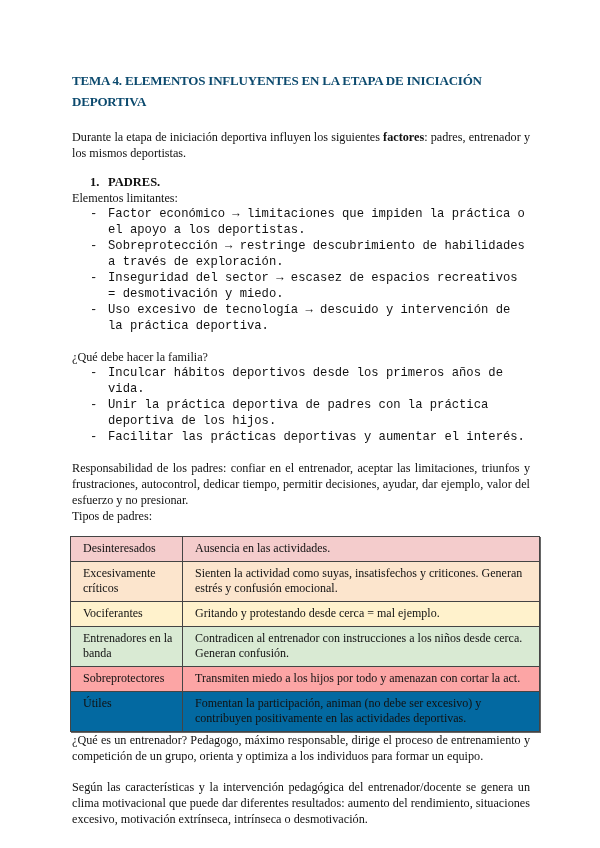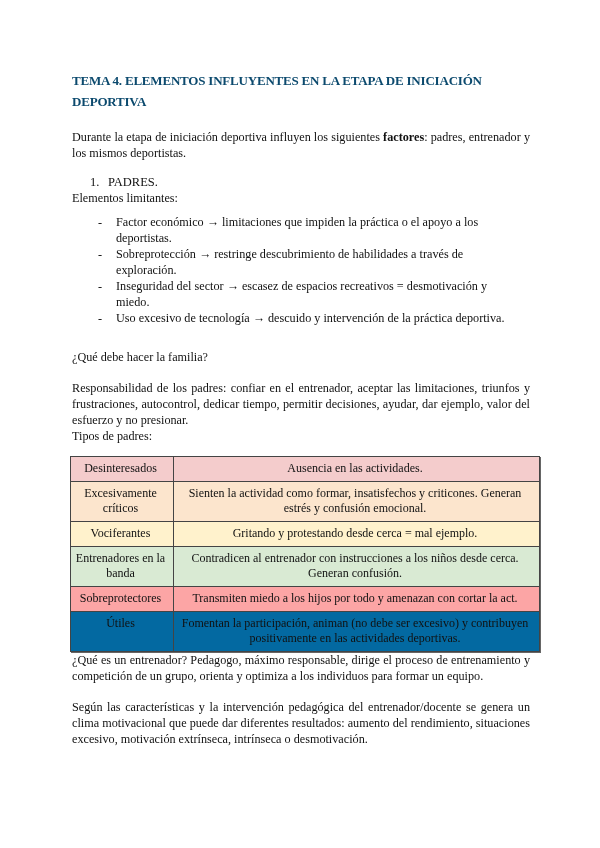--- a/index.html
+++ b/index.html
@@ -2,29 +2,29 @@
 <html><head>
 <meta charset="utf-8">
 <style>
   html, body { margin: 0; padding: 0; background: #ffffff; }
   body { width: 600px; height: 848px; position: relative; overflow: hidden;
          font-family: "Liberation Serif", "DejaVu Serif", serif; color: #111; font-size: 12.2px; }
   .page { position: absolute; left: 72px; top: 70px; width: 458px; }
   .title { color: #0c4a6e; font-weight: bold; font-size: 13px; line-height: 21px; margin: 0; letter-spacing: -0.2px; }
   p { margin: 0; line-height: 16px; text-align: justify; }
   .intro { margin-top: 17px; }
-  .h { font-weight: normal; font-size: 12.5px; margin: 13px 0 0 18px; line-height: 16px; }
+  .h { font-weight: bold; font-size: 12.5px; margin: 13px 0 0 18px; line-height: 16px; }
   .h .num { display: inline-block; width: 18px; }
-  ul { list-style: none; margin: 8px; padding: 0; }
+  ul { list-style: none; margin: 0; padding: 0; font-family: Liberation Mono, monospace; }
   ul li { position: relative; padding-left: 36px; line-height: 16px; }
   ul li::before { content: "-"; position: absolute; left: 18px; }
   .gap { height: 15px; }
   table { border-collapse: collapse; width: 470px; margin-left: -2px; margin-top: 12px;
           border: 1.5px solid #333; box-shadow: 1px 1px 0 #666; }
-  td { border: 1px solid #444; padding: 4px 6px 5px 3px; vertical-align: top; line-height: 15px; font-size: 12px; text-align: center; }
+  td { border: 1px solid #444; padding: 4px 6px 5px 12px; vertical-align: top; line-height: 15px; font-size: 12px; }
   td.k { width: 93px; }
   .r0 { background: #f4cccc; }
   .r1 { background: #fce5cd; }
   .r2 { background: #fff2cc; }
   .r3 { background: #d9ead3; }
   .r4 { background: #fca5a5; }
   .r5 { background: #0369a1; }
   .h2 { margin-top: 8px; }
 </style>
 </head>
@@ -38,33 +38,38 @@
   <div class="h"><span class="num">1.</span><span>PADRES.</span></div>
   <p>Elementos limitantes:</p>
   <ul>
     <li>Factor económico → limitaciones que impiden la práctica o el apoyo a los deportistas.</li>
     <li>Sobreprotección → restringe descubrimiento de habilidades a través de exploración.</li>
     <li>Inseguridad del sector → escasez de espacios recreativos = desmotivación y miedo.</li>
     <li>Uso excesivo de tecnología → descuido y intervención de la práctica deportiva.</li>
   </ul>
   <div class="gap"></div>
   <p>¿Qué debe hacer la familia?</p>
+  <ul>
+    <li>Inculcar hábitos deportivos desde los primeros años de vida.</li>
+    <li>Unir la práctica deportiva de padres con la práctica deportiva de los hijos.</li>
+    <li>Facilitar las prácticas deportivas y aumentar el interés.</li>
+  </ul>
   <div class="gap"></div>
   <p>Responsabilidad de los padres: confiar en el entrenador, aceptar las limitaciones, triunfos y frustraciones, autocontrol, dedicar tiempo, permitir decisiones, ayudar, dar ejemplo, valor del esfuerzo y no presionar.</p>
   <p>Tipos de padres:</p>
 
   <table>
     <tbody>
         <tr class="r0">
       <td class="k">Desinteresados</td>
       <td>Ausencia en las actividades.</td>
     </tr>
     <tr class="r1">
       <td class="k">Excesivamente críticos</td>
-      <td>Sienten la actividad como formar, insatisfechos y criticones. Generan estrés y confusión emocional.</td>
+      <td>Sienten la actividad como suyas, insatisfechos y criticones. Generan estrés y confusión emocional.</td>
     </tr>
     <tr class="r2">
       <td class="k">Vociferantes</td>
       <td>Gritando y protestando desde cerca = mal ejemplo.</td>
     </tr>
     <tr class="r3">
       <td class="k">Entrenadores en la banda</td>
       <td>Contradicen al entrenador con instrucciones a los niños desde cerca. Generan confusión.</td>
     </tr>
     <tr class="r4">

